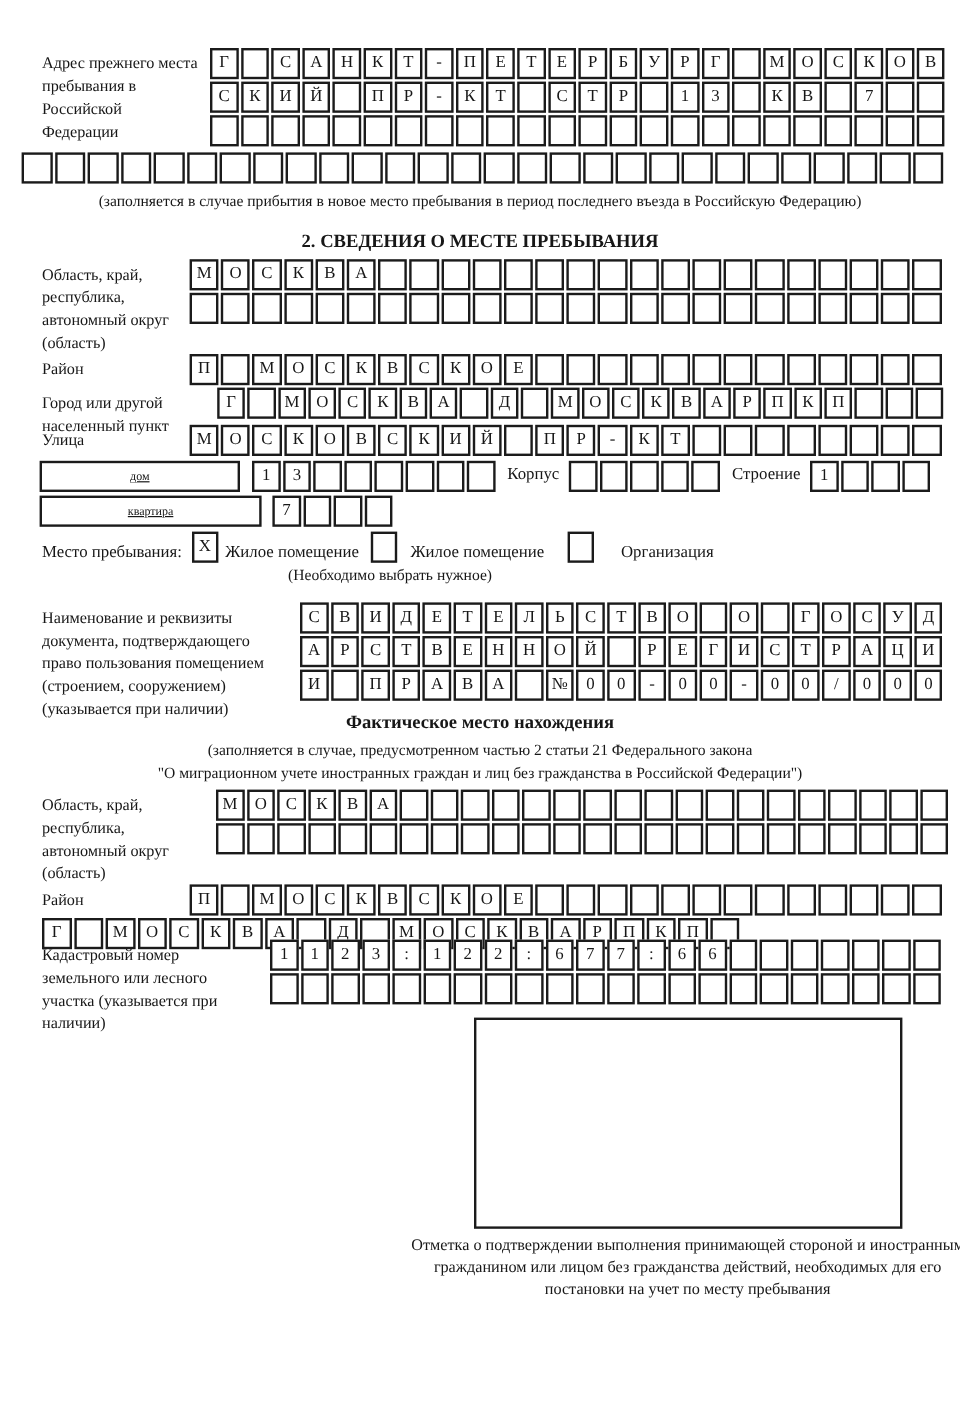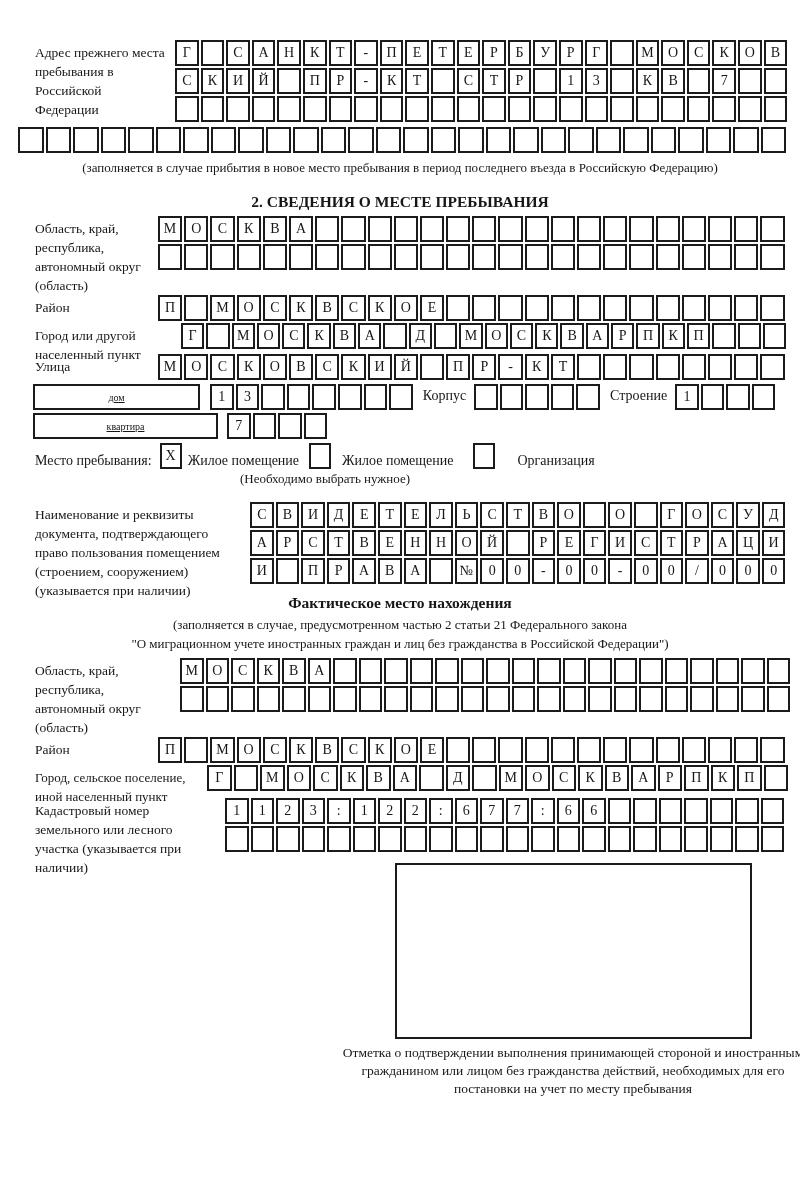--- a/index.html
+++ b/index.html
@@ -525,21 +525,20 @@
         <div class="cell"></div>
         <div class="cell"></div>
         <div class="cell"></div>
         <div class="cell"></div>
         <div class="cell"></div>
         <div class="cell"></div>
       </div>
   </div>
 
   <div class="field ml35 mbn12" style="margin-top:2px">
-    <div class="flabel" style="width:172px; font-size:13px">Город, сельское поселение, иной населенный пункт</div>
     <div class="boxrow" style="--cw:24.5px">
         <div class="cell">Г</div>
         <div class="cell"></div>
         <div class="cell">М</div>
         <div class="cell">О</div>
         <div class="cell">С</div>
         <div class="cell">К</div>
         <div class="cell">В</div>
         <div class="cell">А</div>
         <div class="cell"></div>

